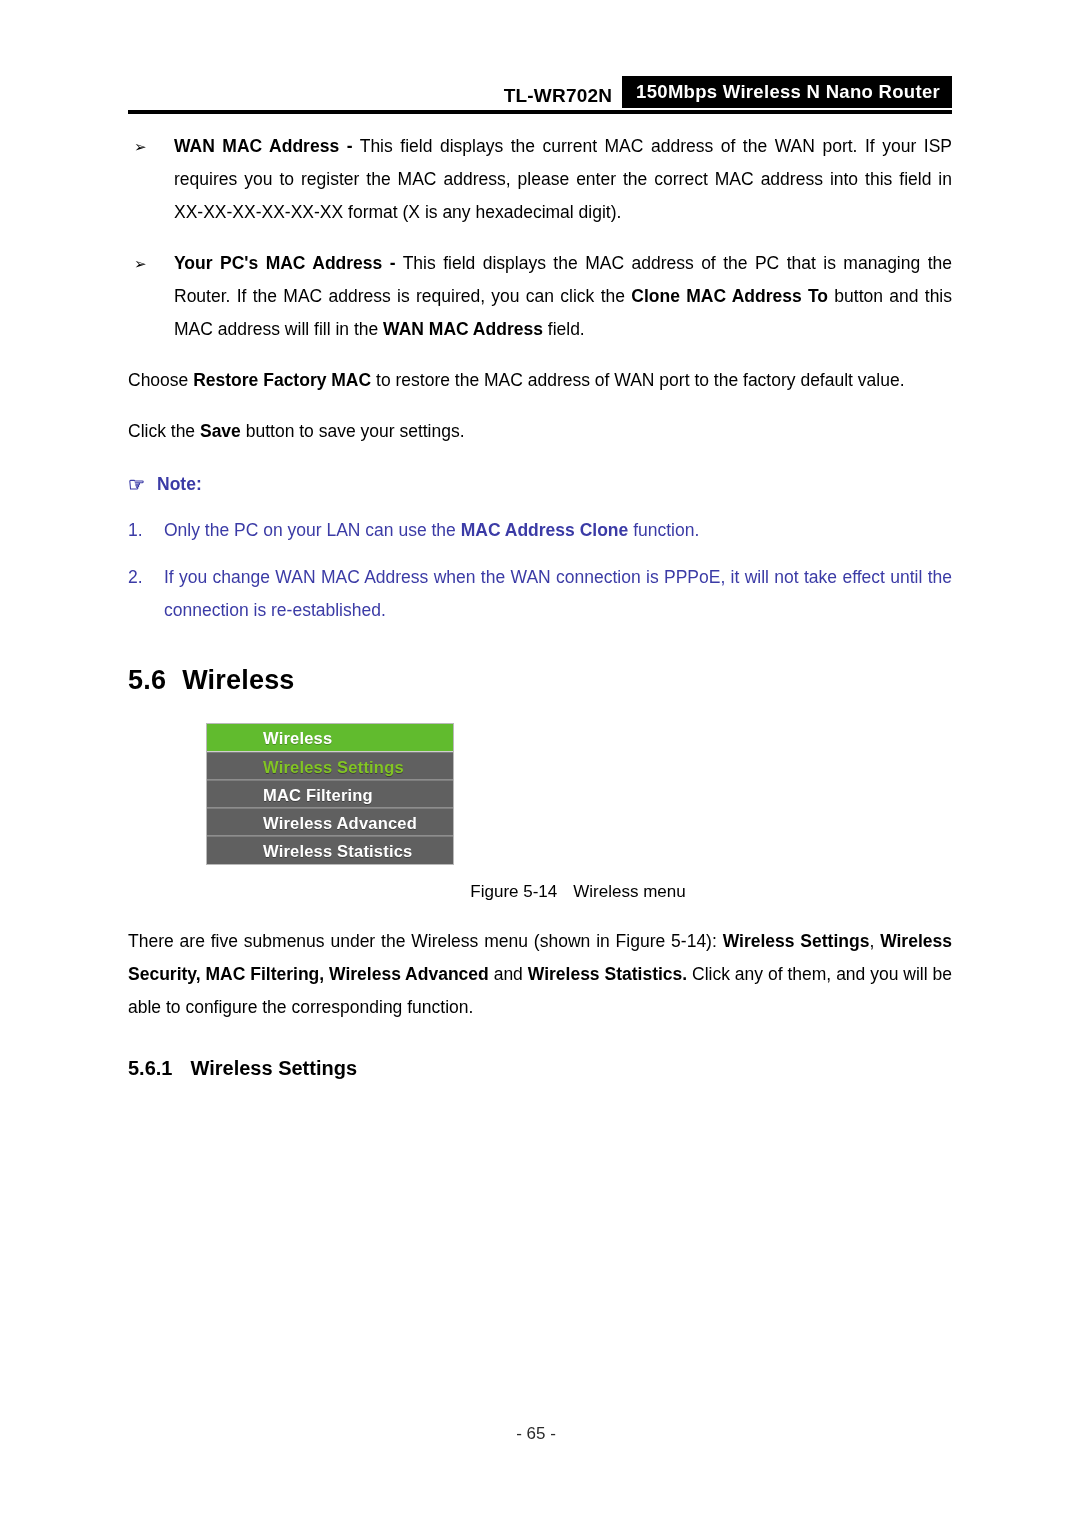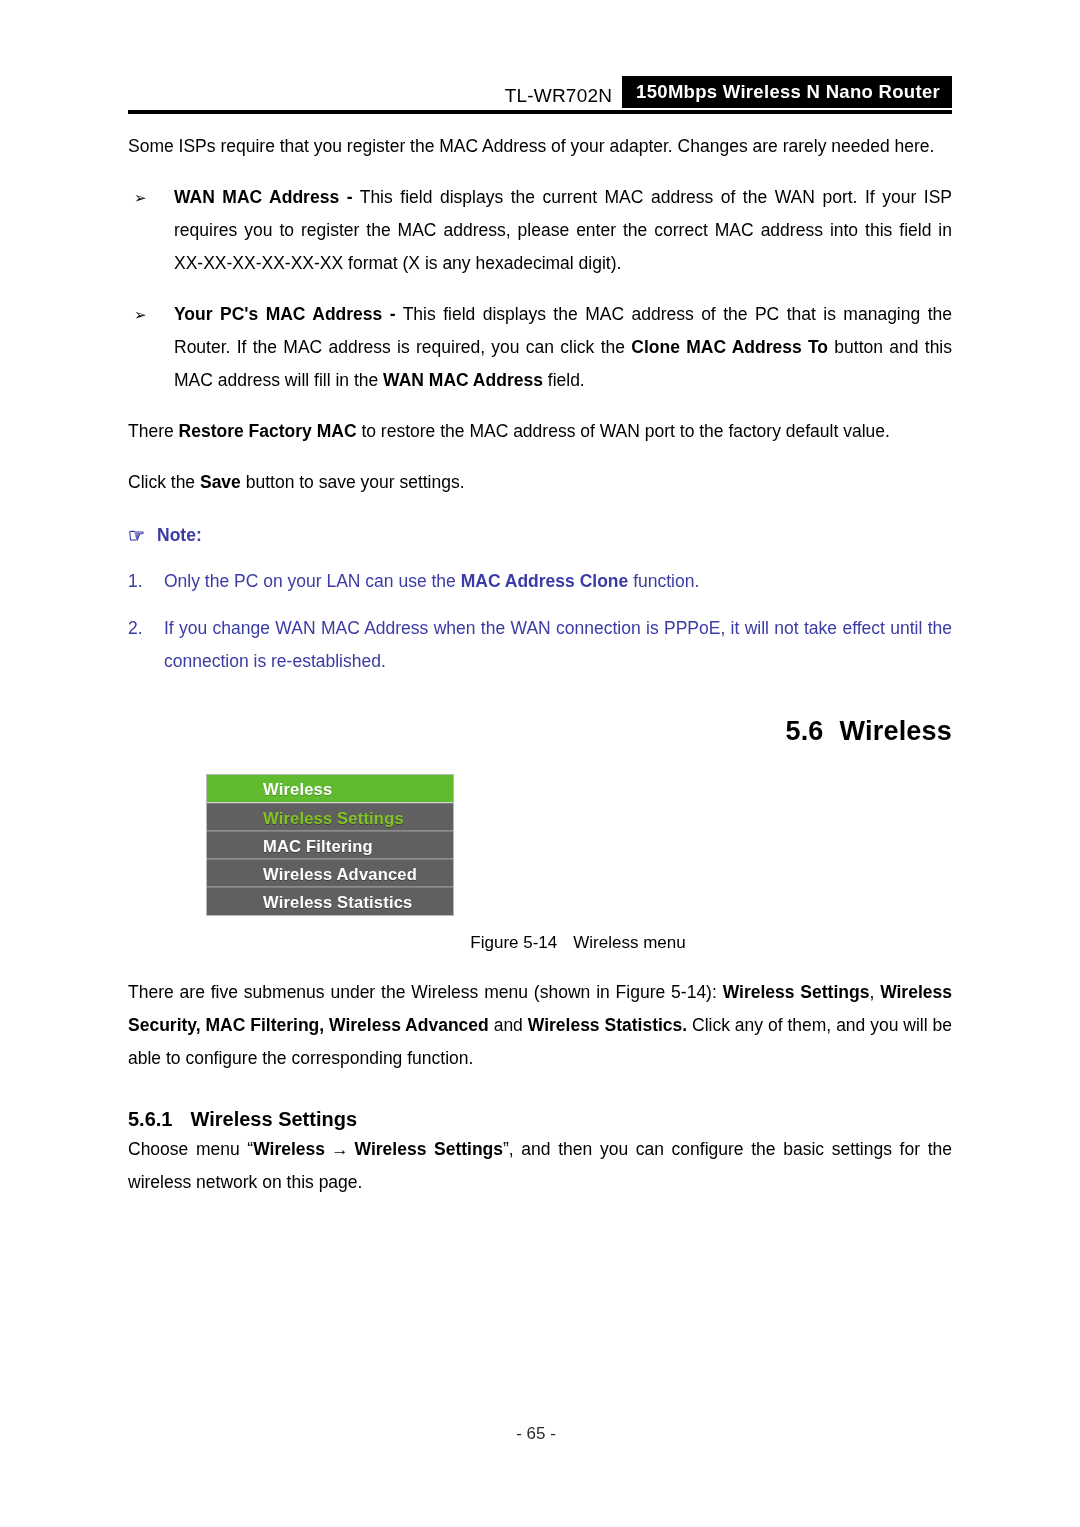--- a/index.html
+++ b/index.html
@@ -34,21 +34,21 @@
   }
   .header-row {
     display: flex;
     align-items: flex-end;
     justify-content: flex-end;
     height: 30px;
     width: 100%;
   }
   .model-name {
     font-size: 19px;
-    font-weight: normal;
+    font-weight: bold;
     letter-spacing: 0.2px;
     color: #000;
     padding-right: 10px;
     line-height: 1;
     padding-bottom: 3px;
     white-space: nowrap;
   }
   .product-banner {
     background: #000000;
     color: #ffffff;
@@ -137,21 +137,20 @@
   }
   .note-item b { font-weight: bold; }
 
   
   h2.sec {
     font-size: 27px;
     font-weight: bold;
     margin: 36px 0 0 0;
     letter-spacing: 0.2px;
     line-height: 34px;
-    text-align: right;
   }
   h2.sec .num { margin-right: 16px; }
   h3.subsec {
     font-size: 20px;
     font-weight: bold;
     margin: 30px 0 0 0;
     line-height: 28px;
   }
   h3.subsec .num { margin-right: 18px; }
 
@@ -232,33 +231,32 @@
   <div class="header">
     <div class="header-row">
       <div class="model-name">TL-WR702N</div>
       <div class="product-banner">150Mbps  Wireless  N  Nano  Router</div>
     </div>
   </div>
   <div class="header-rule"></div>
 
   <div class="content">
 
-    <p class="body">Some ISPs require that you register the MAC Address of your adapter. Changes are rarely needed here.</p>
 
     <div class="bullet">
       <span class="arrow">➢</span>
       <b>WAN MAC Address -</b><span> This field displays the current MAC address of the WAN port. If your ISP requires you to register the MAC address, please enter the correct MAC address into this field in XX-XX-XX-XX-XX-XX format (X is any hexadecimal digit).</span>
     </div>
 
     <div class="bullet">
       <span class="arrow">➢</span>
       <b>Your PC's MAC Address -</b><span> This field displays the MAC address of the PC that is managing the Router. If the MAC address is required, you can click the </span><b>Clone MAC Address To</b><span> button and this MAC address will fill in the </span><b>WAN MAC Address</b><span> field.</span>
     </div>
 
-    <p class="body"><span>There </span><b>Restore Factory MAC</b><span> to restore the MAC address of WAN port to the factory default value.</span></p>
+    <p class="body"><span>Choose </span><b>Restore Factory MAC</b><span> to restore the MAC address of WAN port to the factory default value.</span></p>
 
     <p class="body"><span>Click the </span><b>Save</b><span> button to save your settings.</span></p>
 
     <div class="note-block">
       <div class="note-title">
         <span class="note-hand">☞</span>
         <span>Note:</span>
       </div>
       <div class="note-item">
         <span class="num">1.</span><span>Only the PC on your LAN can use the </span><b>MAC Address Clone</b><span> function.</span>
@@ -284,21 +282,20 @@
         <span class="cap-num">Figure 5-14</span><span>Wireless menu</span>
       </div>
     </div>
 
     <p class="body" style="margin-top:20px"><span>There are five submenus under the Wireless menu (shown in Figure 5-14): </span><b>Wireless Settings</b><span>, </span><b>Wireless Security, MAC Filtering, Wireless Advanced</b><span> and </span><b>Wireless Statistics.</b><span> Click any of them, and you will be able to configure the corresponding function.</span></p>
 
     <h3 class="subsec">
       <span class="num">5.6.1</span><span>Wireless Settings</span>
     </h3>
 
-    <p class="body"><span>Choose menu “</span><b>Wireless</b><b class="arrow-glyph">→</b><b>Wireless Settings</b><span>”, and then you can configure the basic settings for the wireless network on this page.</span></p>
 
   </div>
 
   <div class="footer">
     <span>- 65 -</span>
   </div>
 
 </div>
 
 </body></html>

